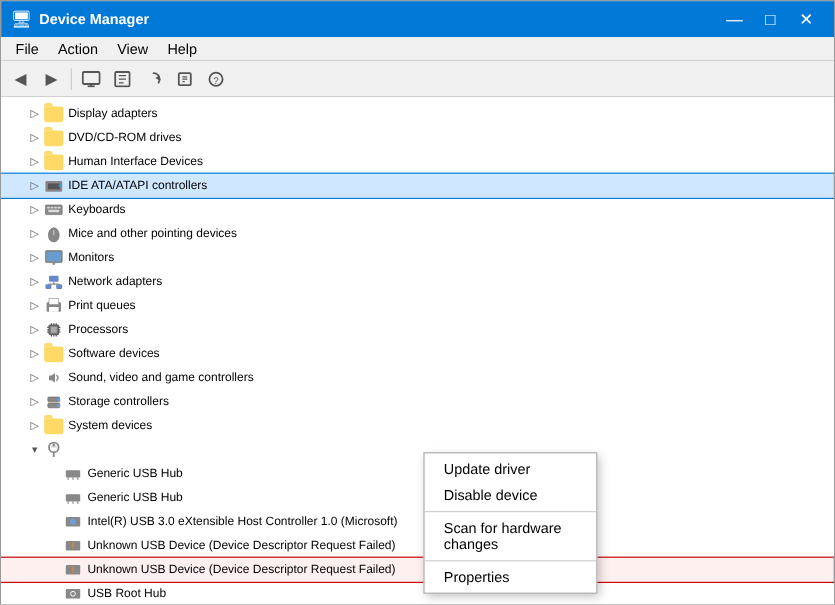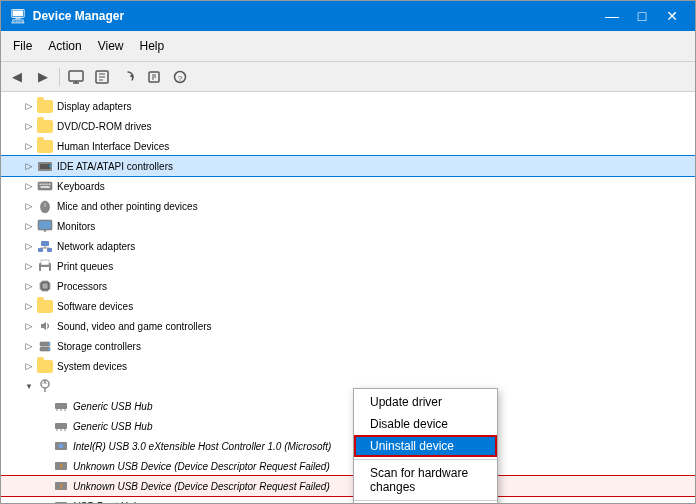--- a/index.html
+++ b/index.html
@@ -48,21 +48,21 @@
       display: flex;
       align-items: center;
       justify-content: center;
       color: white;
       font-size: 14px;
       cursor: pointer;
     }
     .menu-bar {
       background: #f0f0f0;
       border-bottom: 1px solid #d0d0d0;
-      height: 31px;
+      height: 20px;
       display: flex;
       align-items: center;
       padding: 0 4px;
       flex-shrink: 0;
     }
     .menu-item {
       padding: 2px 8px;
       font-size: 12px;
       cursor: pointer;
       color: #000;
@@ -185,21 +185,21 @@
       color: white;
       outline: 2px solid #c00;
       outline-offset: -2px;
     }
     .ctx-sep {
       height: 1px;
       background: #d0d0d0;
       margin: 2px 0;
     }
     .indent1 { padding-left: 20px; }
-    .indent2 { padding-left: 36px; font-style: italic; }
+    .indent2 { padding-left: 36px; }
   </style>
 </head>
 <body>
 
 <div class="window">
 
   <div class="title-bar">
     <div class="title-bar-left">
       <span style="font-size:14px;">🖥</span>
       <span class="title-text">Device Manager</span>
@@ -506,21 +506,20 @@
               <rect x="1" y="3" width="12" height="8" rx="1" fill="#888"></rect>
               <circle cx="7" cy="7" r="2" fill="#888" stroke="#fff" stroke-width="0.8"></circle>
             </svg>
         </span>
         <span class="item-label">USB Root Hub</span>
       </div>
 
       <div class="context-menu">
         <div class="ctx-item">Update driver</div>
         <div class="ctx-item">Disable device</div>
-        <div class="ctx-item active">Uninstall device</div>
         <div class="ctx-sep"></div>
         <div class="ctx-item">Scan for hardware changes</div>
         <div class="ctx-sep"></div>
         <div class="ctx-item">Properties</div>
       </div>
 
     </div>
   </div>
 </div>
 

